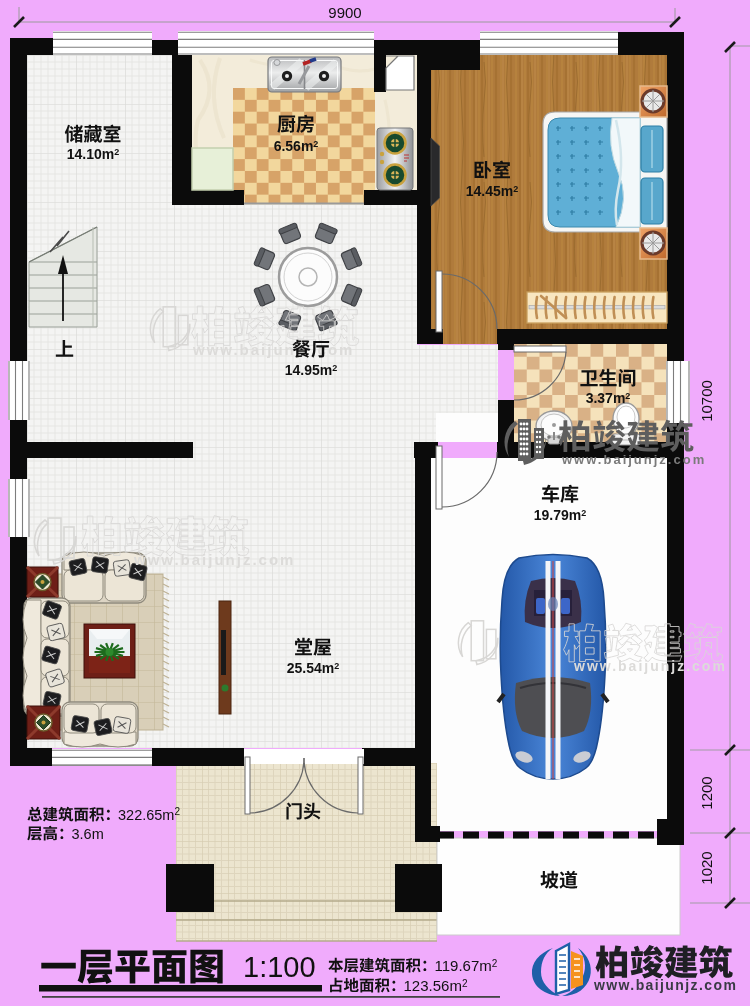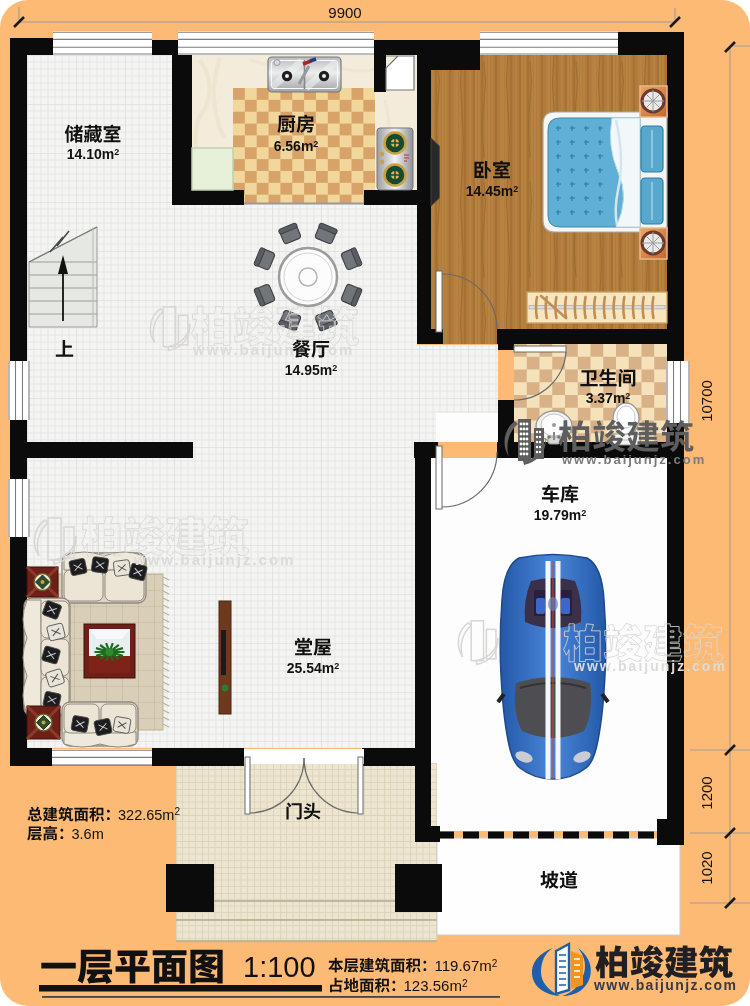--- a/index.html
+++ b/index.html
@@ -1,15 +1,15 @@
 <!DOCTYPE html>
 <html><head><meta charset="utf-8">
 <style>
 html,body{margin:0;padding:0;background:#fff;}
-#page{position:relative;width:750px;height:1006px;background:#fdba74;overflow:hidden;font-family:"Liberation Sans", sans-serif;border-radius:28px;}
+#page{position:relative;width:750px;height:1006px;background:#f0abfc;overflow:hidden;font-family:"Liberation Sans", sans-serif;}
 svg{display:block}
 </style></head><body>
 <div id="page">
 <svg width="750" height="1006" viewBox="0 0 750 1006">
 <defs>
 
 <path id="gb50a8" d="M277 740C321 695 372 632 392 590L477 650C454 691 402 751 356 793ZM464 562V454H629C573 396 510 347 441 308C463 287 502 241 516 217L560 247V-87H661V-46H825V-83H931V366H696C722 394 748 423 772 454H968V562H847C893 637 932 718 964 805L858 833C842 787 823 743 802 700V752H710V850H602V752H497V652H602V562ZM710 652H776C758 621 739 591 719 562H710ZM661 118H825V50H661ZM661 203V270H825V203ZM340 -55C357 -36 386 -14 536 75C527 97 514 138 508 168L432 126V539H246V424H331V131C331 86 304 52 285 39C303 17 331 -29 340 -55ZM185 855C148 710 86 564 15 467C32 439 60 376 68 349C84 370 100 394 115 419V-87H218V627C245 693 268 761 286 827Z"></path>
 <path id="gb85cf" d="M821 468C808 401 791 339 769 281C759 345 752 420 748 505H957V606H912L940 627C924 647 894 672 866 691H948V790H724V850H604V790H394V850H275V790H54V691H275V640H394V691H604V637H639L640 606H212V442H158V594H72V326H158V346H212V305V286H31V189H78V167C78 111 71 19 21 -42C41 -53 74 -75 89 -90C152 -18 163 95 163 165V189H209C204 107 190 22 155 -44C180 -53 226 -77 245 -92C302 14 310 181 310 304V505H645C654 358 670 232 695 135C679 110 661 87 642 65V92H561V144H638V344H561V391H635V466H344V-38H428V17H593C578 3 561 -9 544 -21C569 -36 613 -74 630 -93C670 -62 705 -26 738 14C770 -54 811 -91 861 -91C934 -91 966 -62 980 89C955 97 922 120 901 140C897 45 887 14 870 14C850 14 827 48 806 114C860 210 900 323 927 451ZM783 647C800 636 818 621 833 606H744V663H724V691H843ZM483 92H428V144H483ZM483 344H428V391H483ZM428 273H556V215H428Z"></path>
 <path id="gb5ba4" d="M146 232V129H437V43H58V-62H948V43H560V129H868V232H560V308H437V232ZM420 830C429 812 438 791 446 770H60V577H172V497H320C280 461 244 433 227 422C200 402 179 390 156 386C168 357 185 304 191 283C230 298 285 302 734 338C756 315 775 293 788 275L882 339C845 385 775 448 713 497H832V577H939V770H581C570 800 553 835 536 864ZM596 464 649 419 356 400C397 430 438 463 474 497H648ZM178 599V661H817V599Z"></path>
 <path id="gb53a8" d="M239 656V559H607V656ZM356 429H477V338H356ZM253 510V257H586V510ZM263 222C279 170 294 101 296 58L395 82C391 123 374 190 355 241ZM598 351C628 285 657 199 665 145L763 182C754 236 722 320 690 383ZM778 683V531H611V424H778V36C778 22 773 18 759 17C744 17 699 17 657 19C671 -12 686 -59 691 -90C763 -90 812 -87 848 -69C883 -52 894 -23 894 34V424H959V531H894V683ZM476 247C464 190 440 113 418 56L203 35L220 -70C330 -57 480 -39 621 -20L618 78L524 68C543 115 562 171 581 223ZM95 815V504C95 347 90 121 24 -34C52 -44 104 -72 127 -89C198 78 209 335 209 505V710H953V815Z"></path>

